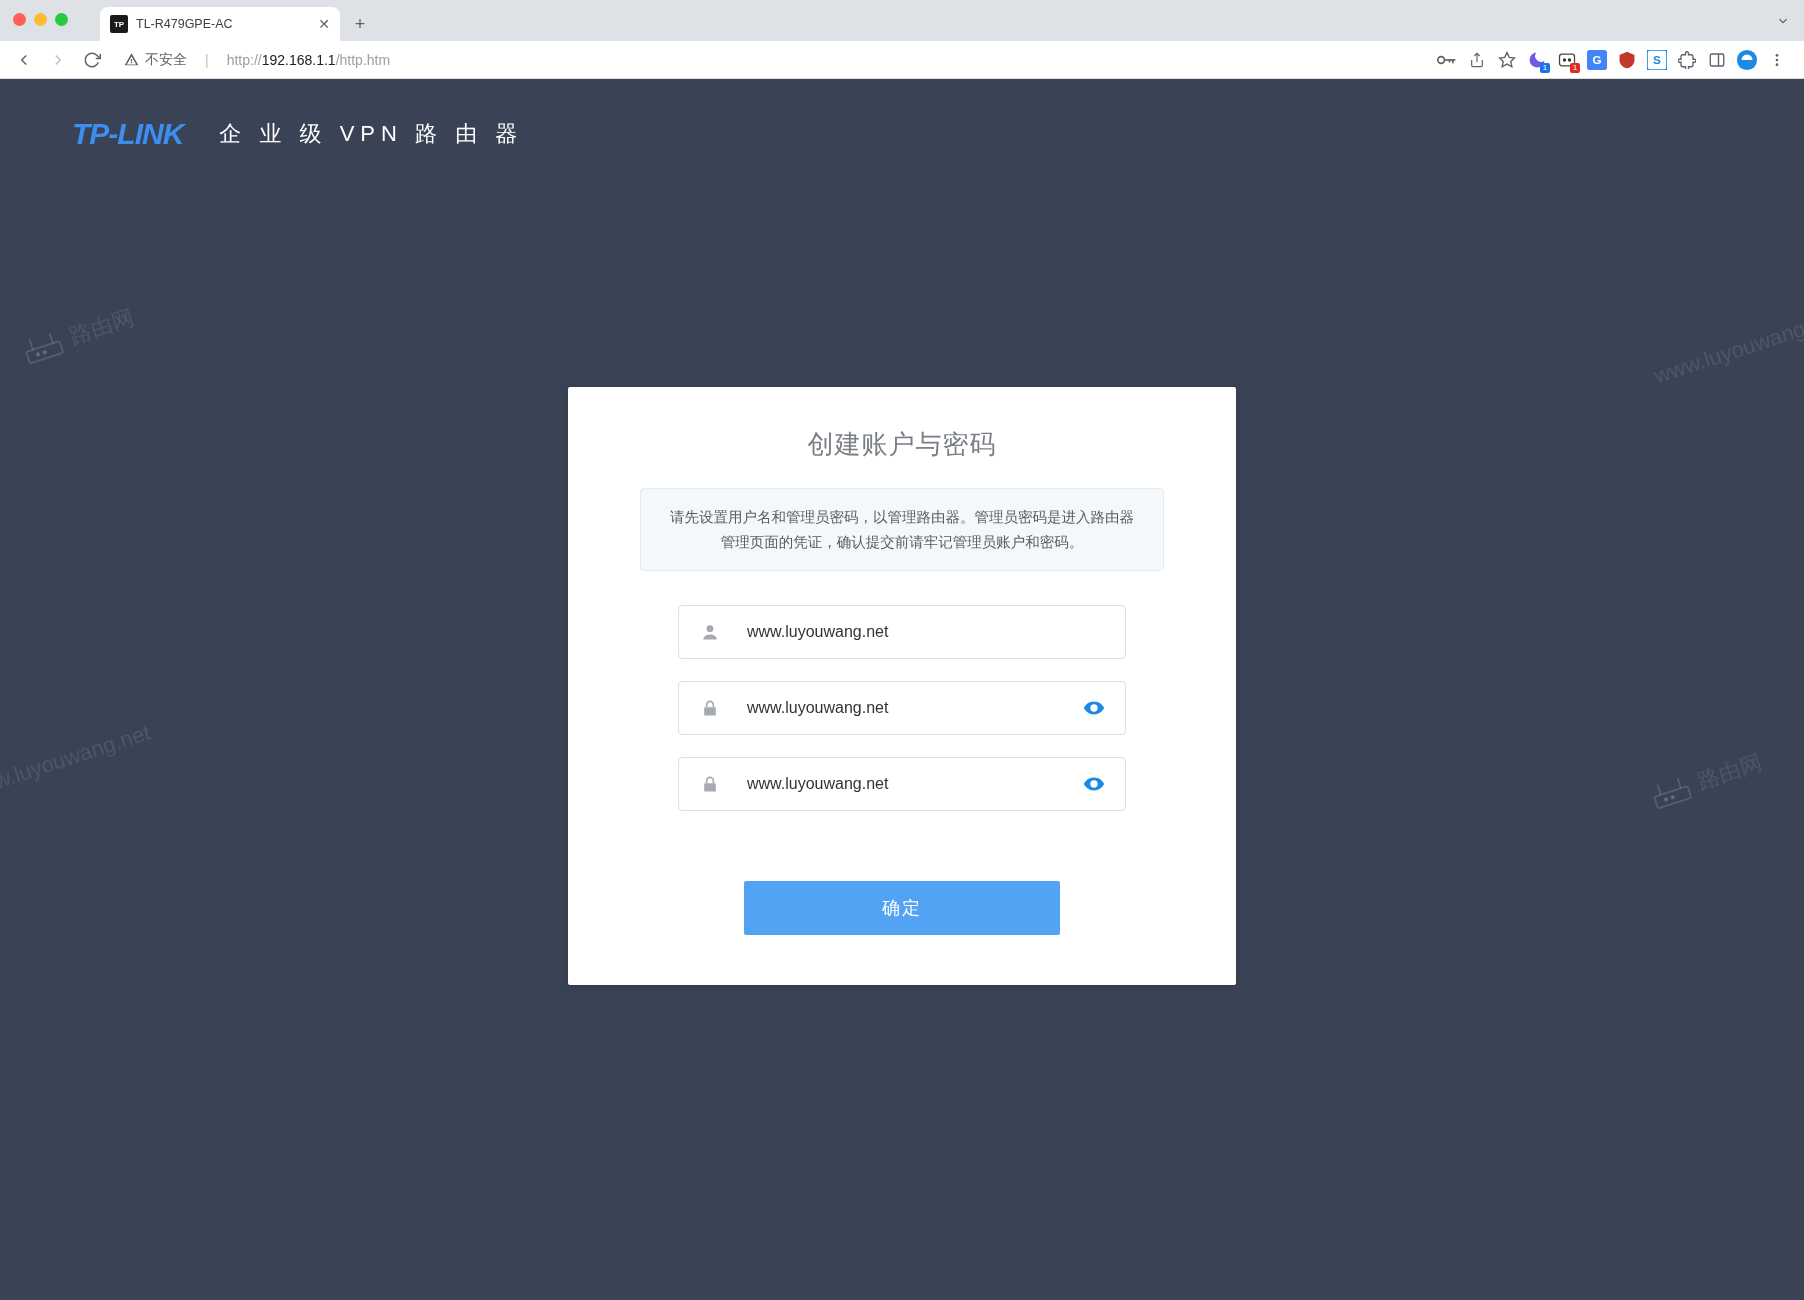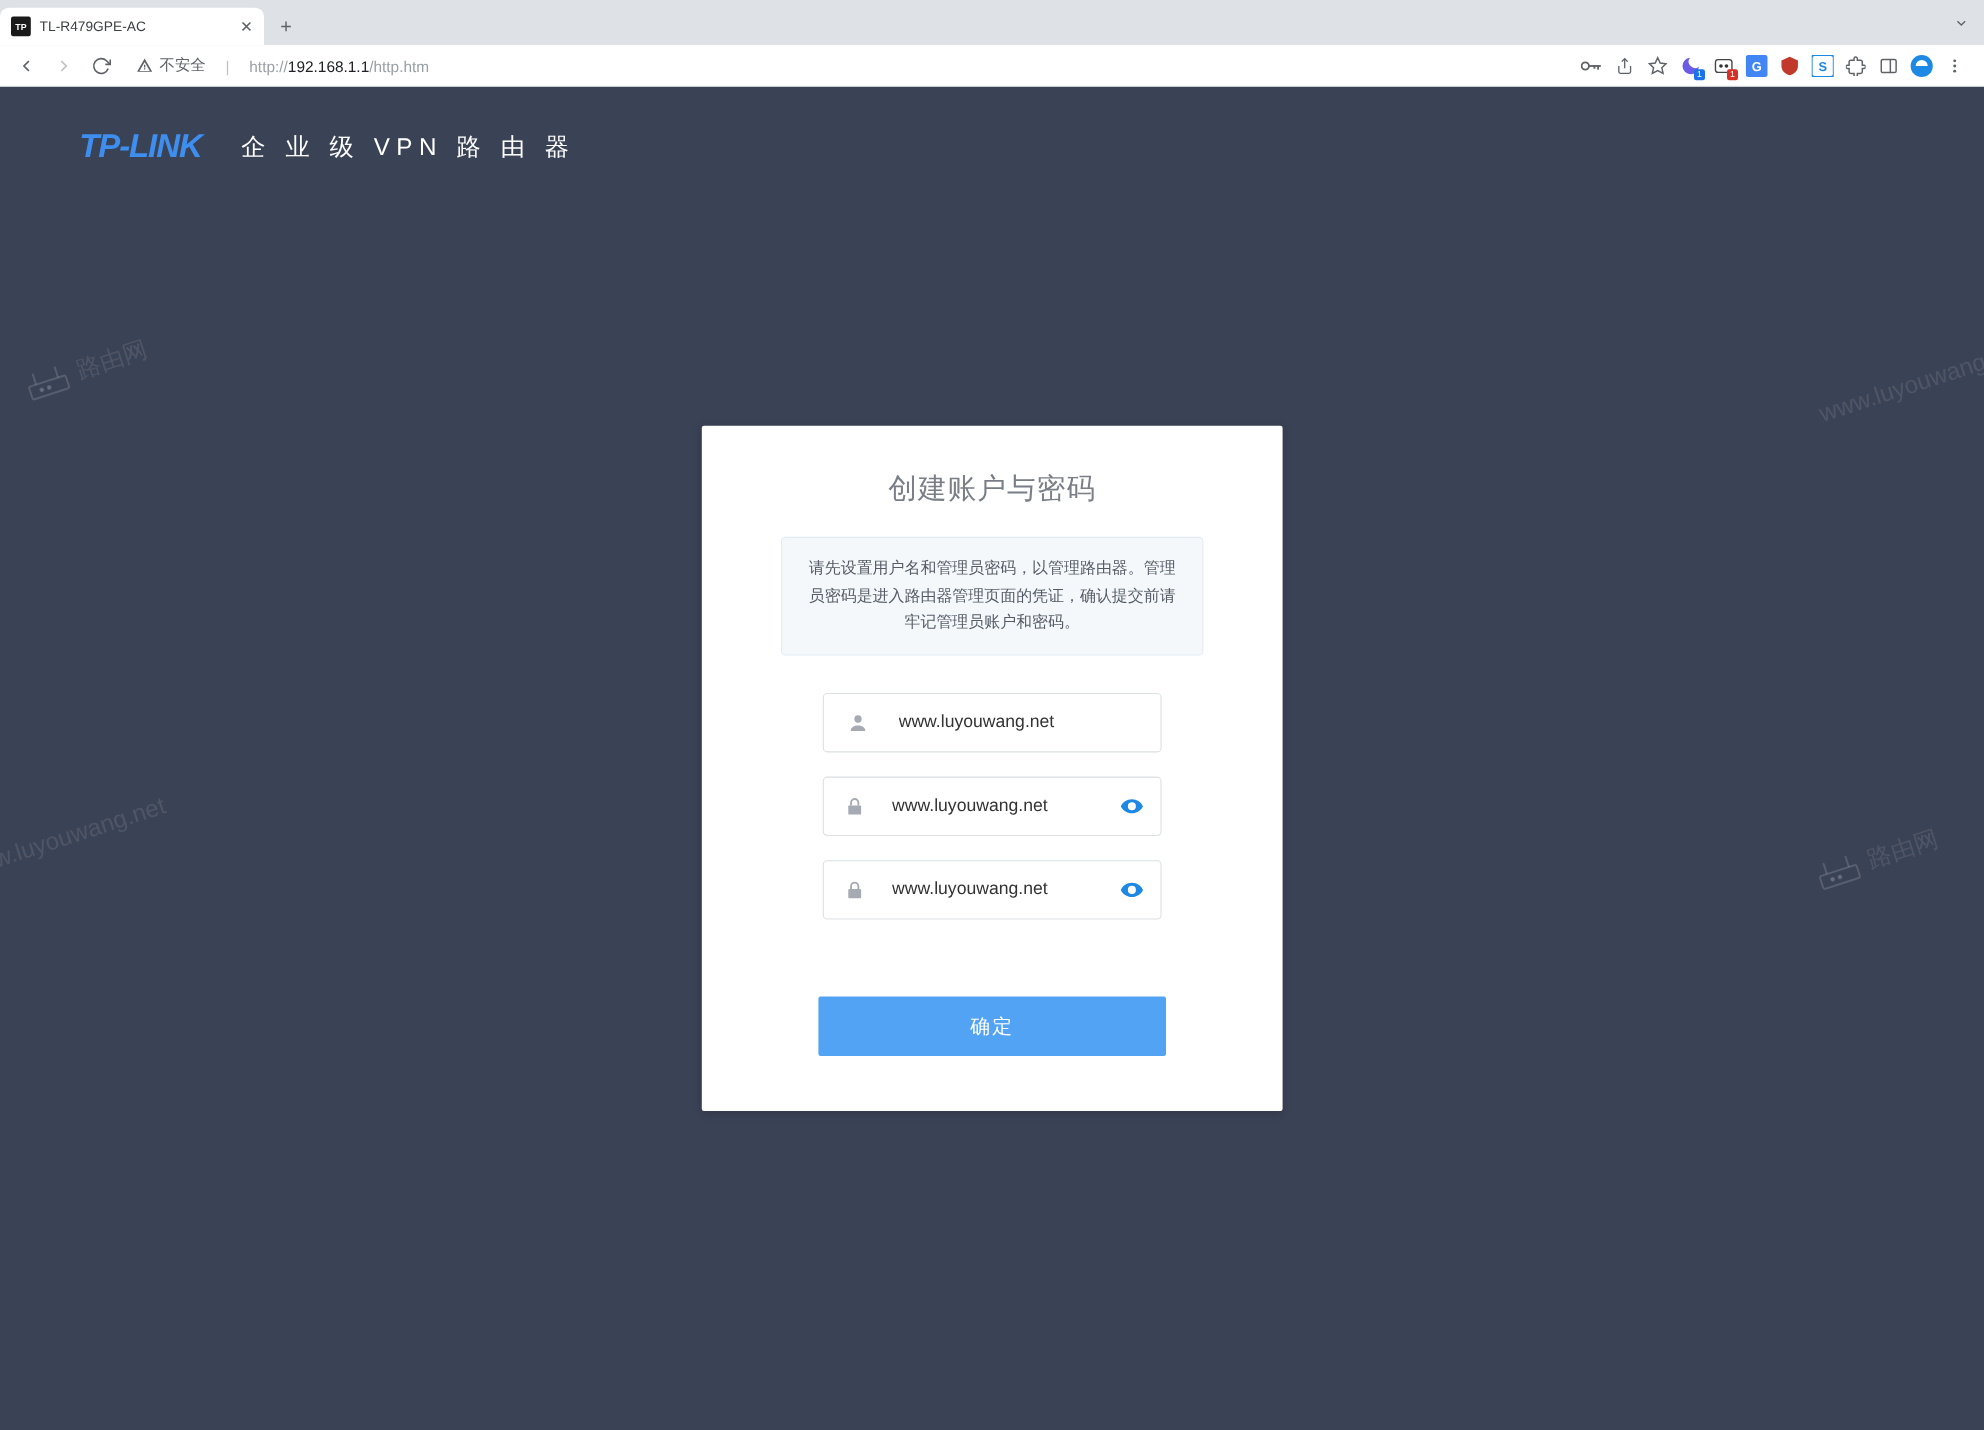--- a/index.html
+++ b/index.html
@@ -4,21 +4,21 @@
 <style>
   * { box-sizing: border-box; margin: 0; padding: 0; }
   html, body { height: 100%; font-family: -apple-system, BlinkMacSystemFont, "Segoe UI", Arial, sans-serif; }
   body { background: #fff; overflow: hidden; }
 
   
   .browser-chrome { background: #dee1e6; height: 41px; display:flex; align-items:flex-end; position:relative;}
   .traffic-lights { position:absolute; left:13px; top:13px; display:flex; gap:8px;}
   .traffic-lights .dot { width:13px; height:13px; border-radius:50%;}
   .dot.red{background:#ff5f57;} .dot.yellow{background:#febc2e;} .dot.green{background:#28c840;}
-  .tab-strip { display:flex; align-items:flex-end; height:100%; }
+  .tab-strip { display:flex; align-items:flex-end; margin-left:100px; height:100%; }
   .tab { background:#fff; height:34px; width:240px; border-radius:8px 8px 0 0; display:flex; align-items:center; padding:0 10px; gap:8px; position:relative;}
   .tab .favicon { width:18px; height:18px; background:#1a1a1a; color:#fff; font-size:8px; font-weight:bold; display:flex; align-items:center; justify-content:center; border-radius:2px;}
   .tab .title { flex:1; font-size:12.5px; color:#3c4043; white-space:nowrap; overflow:hidden; text-overflow:ellipsis;}
   .tab .close { color:#5f6368; font-size:14px;}
   .new-tab { width:28px; height:28px; display:flex; align-items:center; justify-content:center; color:#5f6368; font-size:18px; margin-left:6px; margin-bottom:3px;}
   .chevron-down { position:absolute; right:14px; top:14px; color:#5f6368;}
 
   .toolbar { background:#fff; height:38px; border-bottom:1px solid #dadce0; display:flex; align-items:center; padding:0 10px; gap:6px;}
   .nav-btn { width:28px; height:28px; display:flex; align-items:center; justify-content:center; color:#5f6368; border-radius:50%;}
   .nav-btn.disabled { color:#bdc1c6;}
@@ -33,21 +33,21 @@
 
   
   .page { position:absolute; top:79px; left:0; right:0; bottom:0; background:#3a4255; overflow:hidden;}
   .page-header { padding: 38px 0 0 72px; display:flex; align-items:center; gap:36px;}
   .brand { font-family: Arial, sans-serif; font-size:30px; font-weight:900; font-style:italic; color:#3e8ef0; letter-spacing:-1px;}
   .subtitle { font-size:22px; color:#fff; letter-spacing:6px; font-weight:400;}
 
   .watermark { position:absolute; color:rgba(255,255,255,0.10); font-size:22px; transform:rotate(-18deg); white-space:nowrap; pointer-events:none; font-family: Arial; display:flex; align-items:center; gap:8px;}
   .wm-router-icon svg { width:42px; height:42px; opacity:1; }
 
-  .login-card { position:absolute; left:50%; top:308px; transform:translateX(-50%); width:528px; background:#fff; border-radius:2px; padding: 40px 72px 50px; box-shadow:0 2px 8px rgba(0,0,0,0.15);}
+  .login-card { position:absolute; left:50%; top:308px; transform:translateX(-50%); width:668px; background:#fff; border-radius:2px; padding: 40px 72px 50px; box-shadow:0 2px 8px rgba(0,0,0,0.15);}
   .card-title { text-align:center; font-size:26px; color:#7a7f87; font-weight:400; margin-bottom:26px; letter-spacing:1px;}
   .info-box { background:#f5f8fb; border:1px solid #e4ecf3; border-radius:4px; padding:16px 24px; font-size:14.5px; color:#555c66; line-height:1.7; text-align:center; margin-bottom:34px;}
 
   .field-group { display:flex; flex-direction:column; gap:22px; padding:0 38px; margin-bottom:58px;}
   .field { position:relative; height:54px; border:1px solid #dce0e4; border-radius:4px; display:flex; align-items:center; padding:0 18px;}
   .field .icon-slot { width:26px; color:#a6aab3; display:flex; align-items:center; justify-content:center;}
   .field input { flex:1; border:none; outline:none; font-size:16px; color:#333; padding-left:24px; background:transparent;}
   .field .eye { width:26px; color:#1e88e5; display:flex; align-items:center; justify-content:center; cursor:pointer;}
 
   .submit-wrap { display:flex; justify-content:center;}

